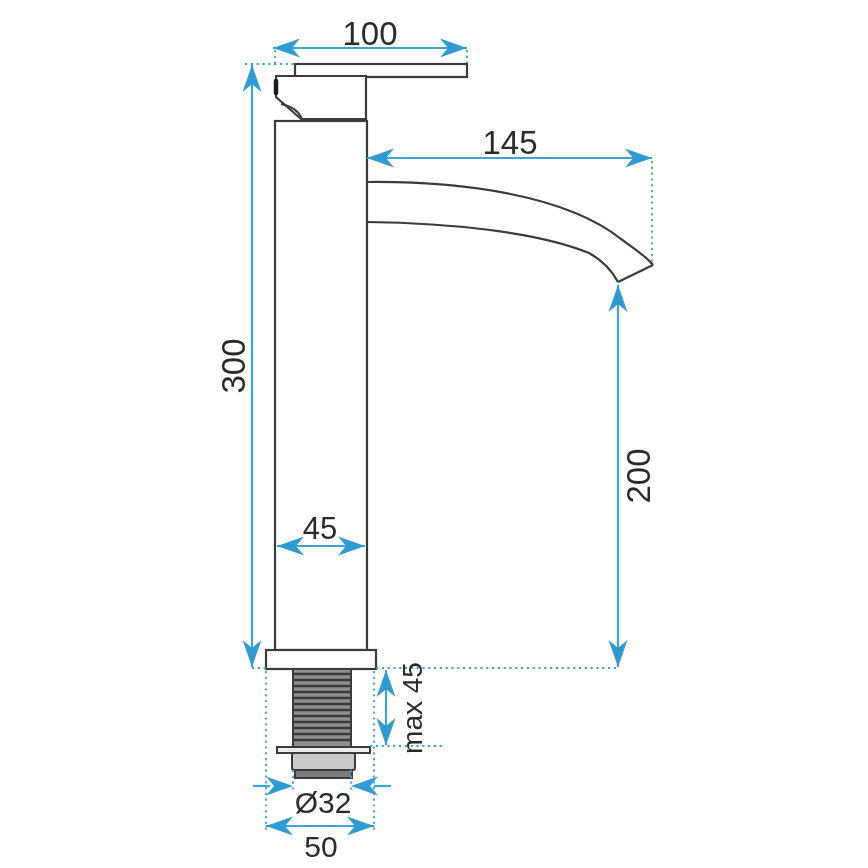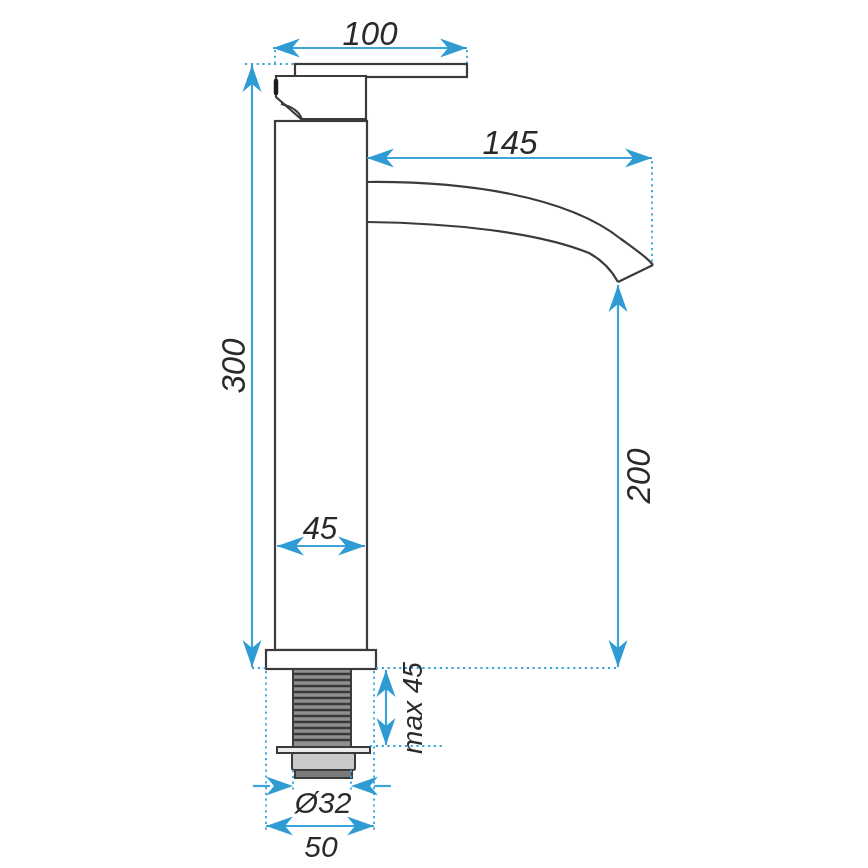--- a/index.html
+++ b/index.html
@@ -9,21 +9,20 @@
     width:868px;
     height:868px;
     overflow:hidden;
     font-family:"Liberation Sans", sans-serif;
   }
   .stage{
     position:relative;
     width:868px;
     height:868px;
     background:#ffffff;
-    font-style:italic;
   }
   svg{display:block}
   .outline{stroke:#3b3b3b;stroke-width:2.2;fill:#ffffff;stroke-linejoin:miter;}
   .outline-open{stroke:#3b3b3b;stroke-width:2.2;fill:none;}
   .thread-fill{fill:#8f8f8f;stroke:#3b3b3b;stroke-width:2;}
   .thread-line{stroke:#3a3a3a;stroke-width:2.4;}
   .washer{fill:#ececec;stroke:#3b3b3b;stroke-width:2;}
   .nut{fill:#c9c9c9;stroke:#3b3b3b;stroke-width:2;}
   .nut-lower{fill:#7a7a7a;stroke:#3b3b3b;stroke-width:2;}
   .setscrew{stroke:#1c1c1c;stroke-width:4.5;stroke-linecap:round;}

